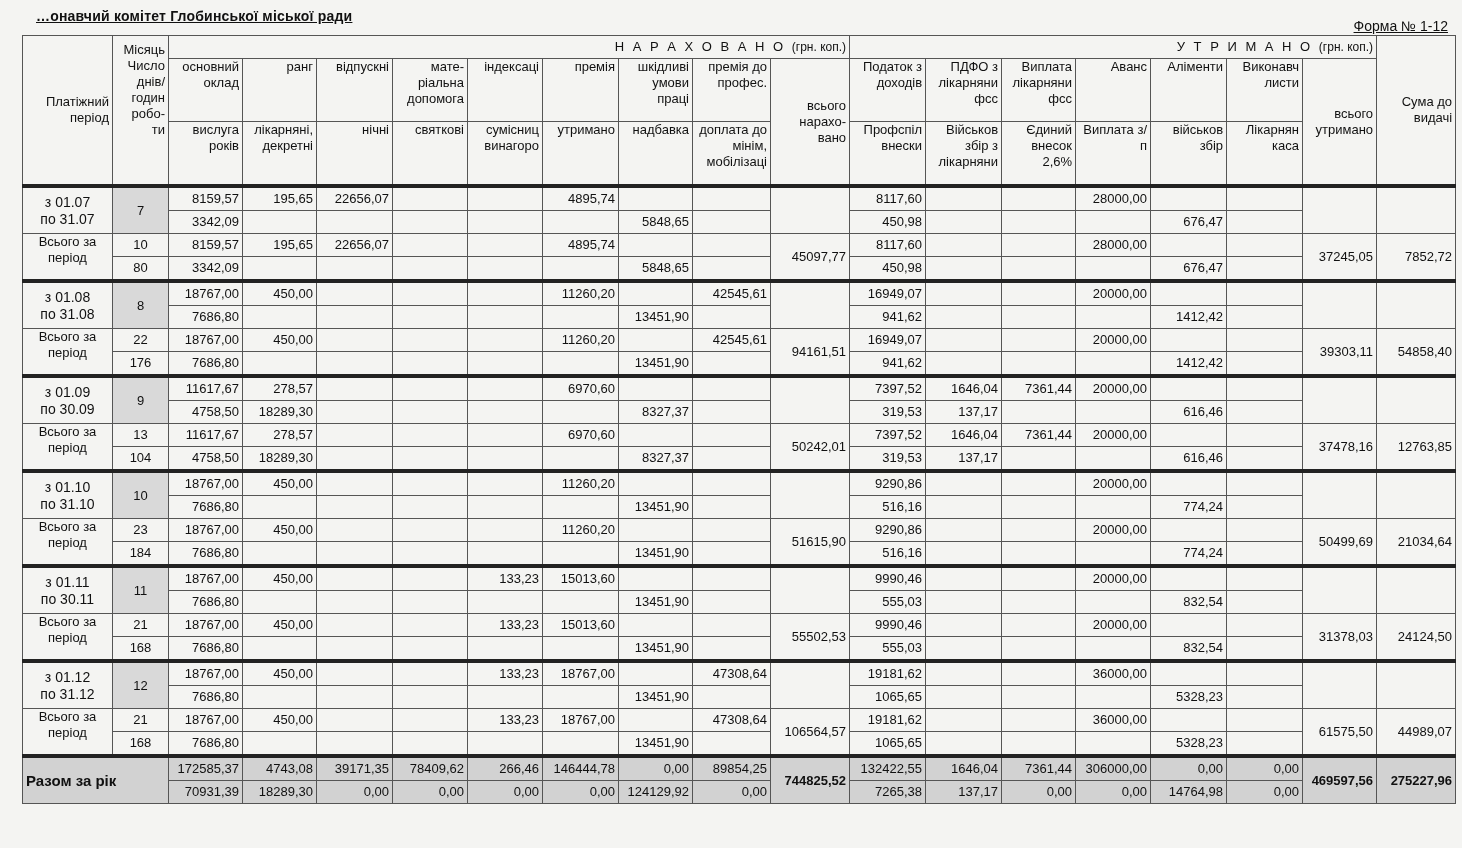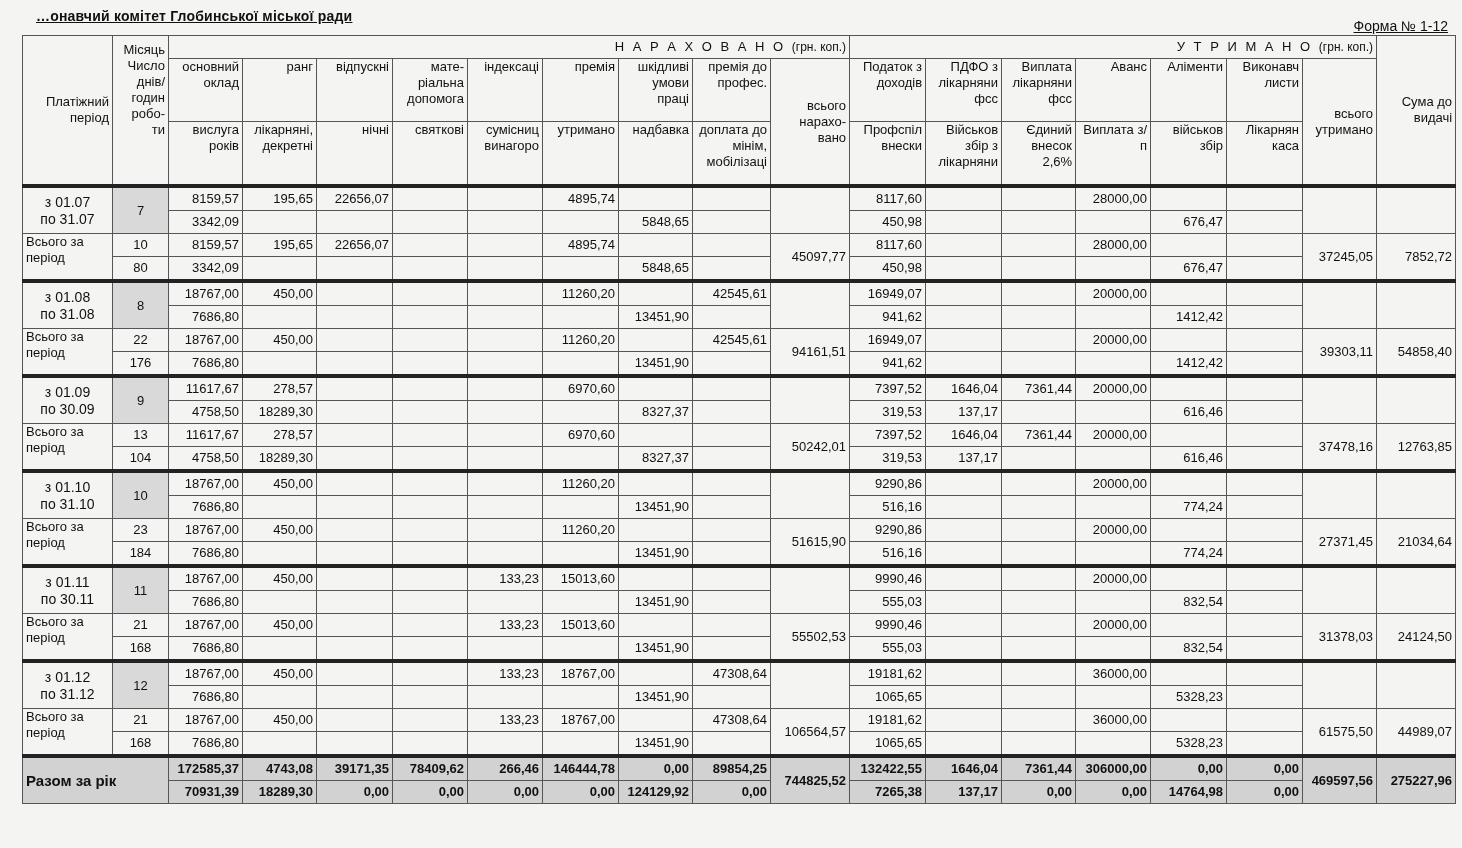--- a/index.html
+++ b/index.html
@@ -33,28 +33,28 @@
     white-space: nowrap;
     font-weight: normal;
   }
   th { vertical-align: top; text-align: right; line-height: 16px; white-space: normal !important; }
   .hdr-top { height: 22px; letter-spacing: 2.5px; font-size: 13px; vertical-align: middle; }
   .hdr-top .unit { letter-spacing: 0; font-size: 12px; }
   .hdr-a { height: 62px; padding-top: 3px; }
   .hdr-b { height: 62px; padding-top: 3px; }
   .hdr-rs { vertical-align: middle; }
   td.num { text-align: right; height: 22px; line-height: 22px; }
-  td.lbl { text-align: left; vertical-align: top; line-height: 16px; padding-top: 3px; padding-left: 8px; }
+  td.lbl { text-align: center; vertical-align: top; line-height: 16px; padding-top: 3px; padding-left: 8px; }
   td.lbl-c { text-align: center; vertical-align: middle; font-size: 14px; line-height: 17px; }
   td.days { text-align: center; }
   td.days-shade { background: #d9d9d9; text-align: center; vertical-align: middle; }
   td.bold { font-weight: bold; text-align: right; vertical-align: middle; font-size: 13px; }
   tr.grp-start td { border-top: 4px solid #222; }
   tr.total td { background: #d2d2d2; font-weight: bold; }
-  tr.total td.num { font-weight: bold; }
+  tr.total td.num { font-weight: normal; }
   tr.total td.total-lbl { font-size: 15px; text-align: left; vertical-align: middle; }
   thead tr:last-child th { border-bottom: 4px solid #222; }
 </style>
 </head>
 <body>
 
 <div class="org-title">…онавчий комітет  Глобинської міської  ради</div>
 <div class="form-no">Форма № 1-12</div>
 
 <table class="sheet">
@@ -426,21 +426,21 @@
         <td class="num">11260,20</td>
         <td class="num"></td>
         <td class="num"></td>
         <td rowspan="2" class="bold">51615,90</td>
         <td class="num">9290,86</td>
         <td class="num"></td>
         <td class="num"></td>
         <td class="num">20000,00</td>
         <td class="num"></td>
         <td class="num"></td>
-        <td rowspan="2" class="bold">27371,45</td>
+        <td rowspan="2" class="bold">50499,69</td>
         <td rowspan="2" class="bold">21034,64</td>
       </tr>
       <tr>
         <td class="num days">184</td>
         <td class="num">7686,80</td>
         <td class="num"></td>
         <td class="num"></td>
         <td class="num"></td>
         <td class="num"></td>
         <td class="num"></td>

